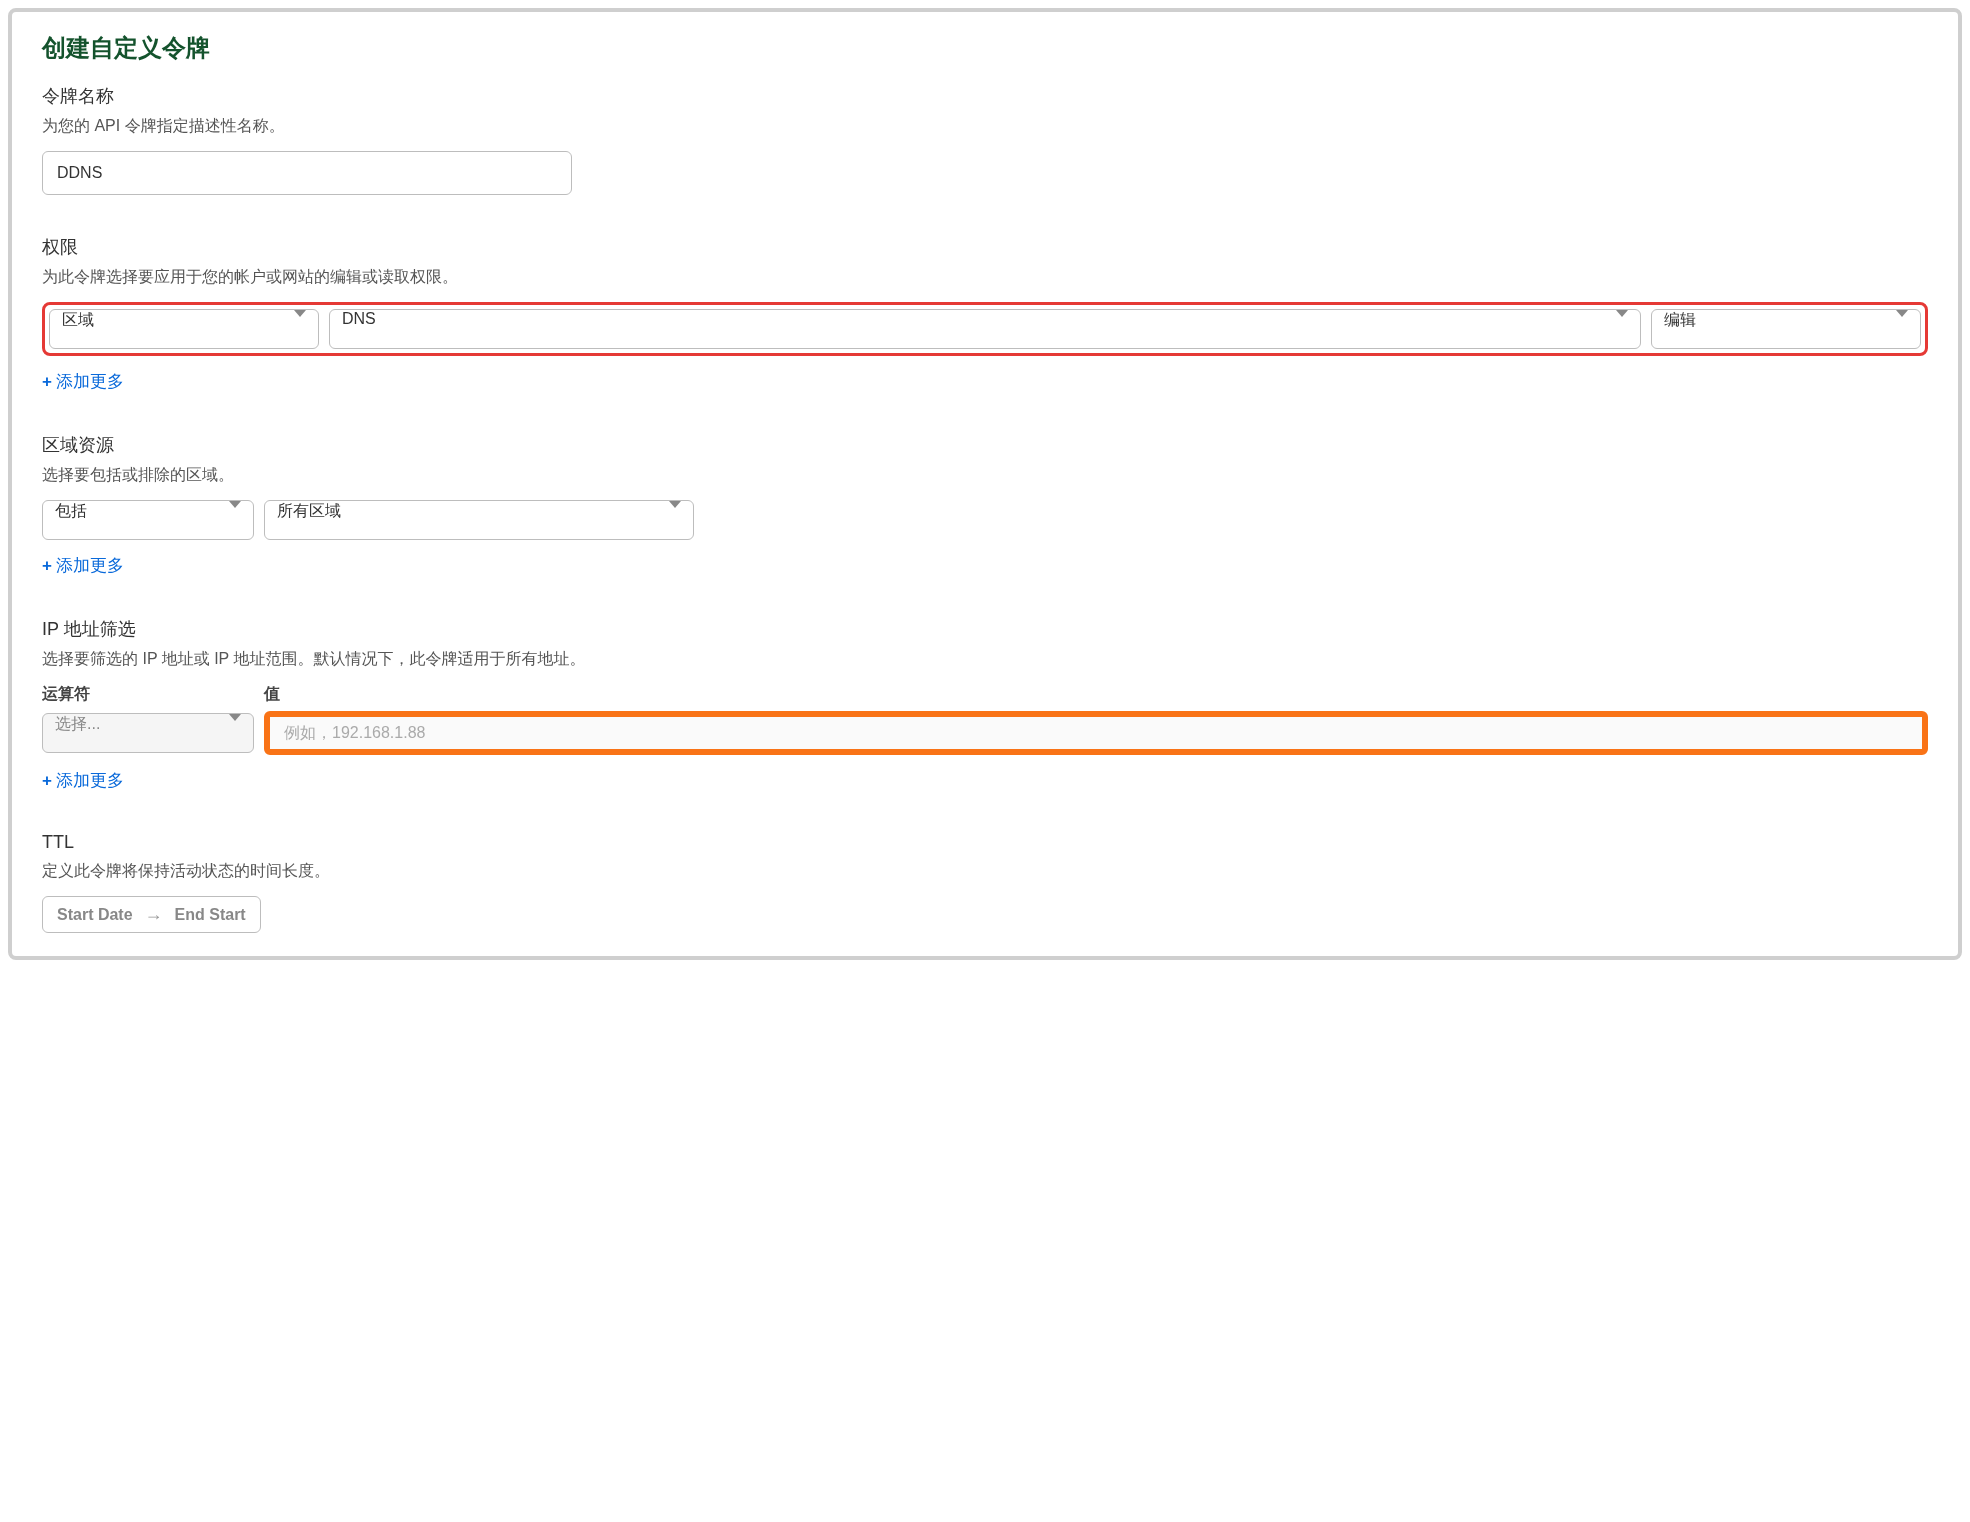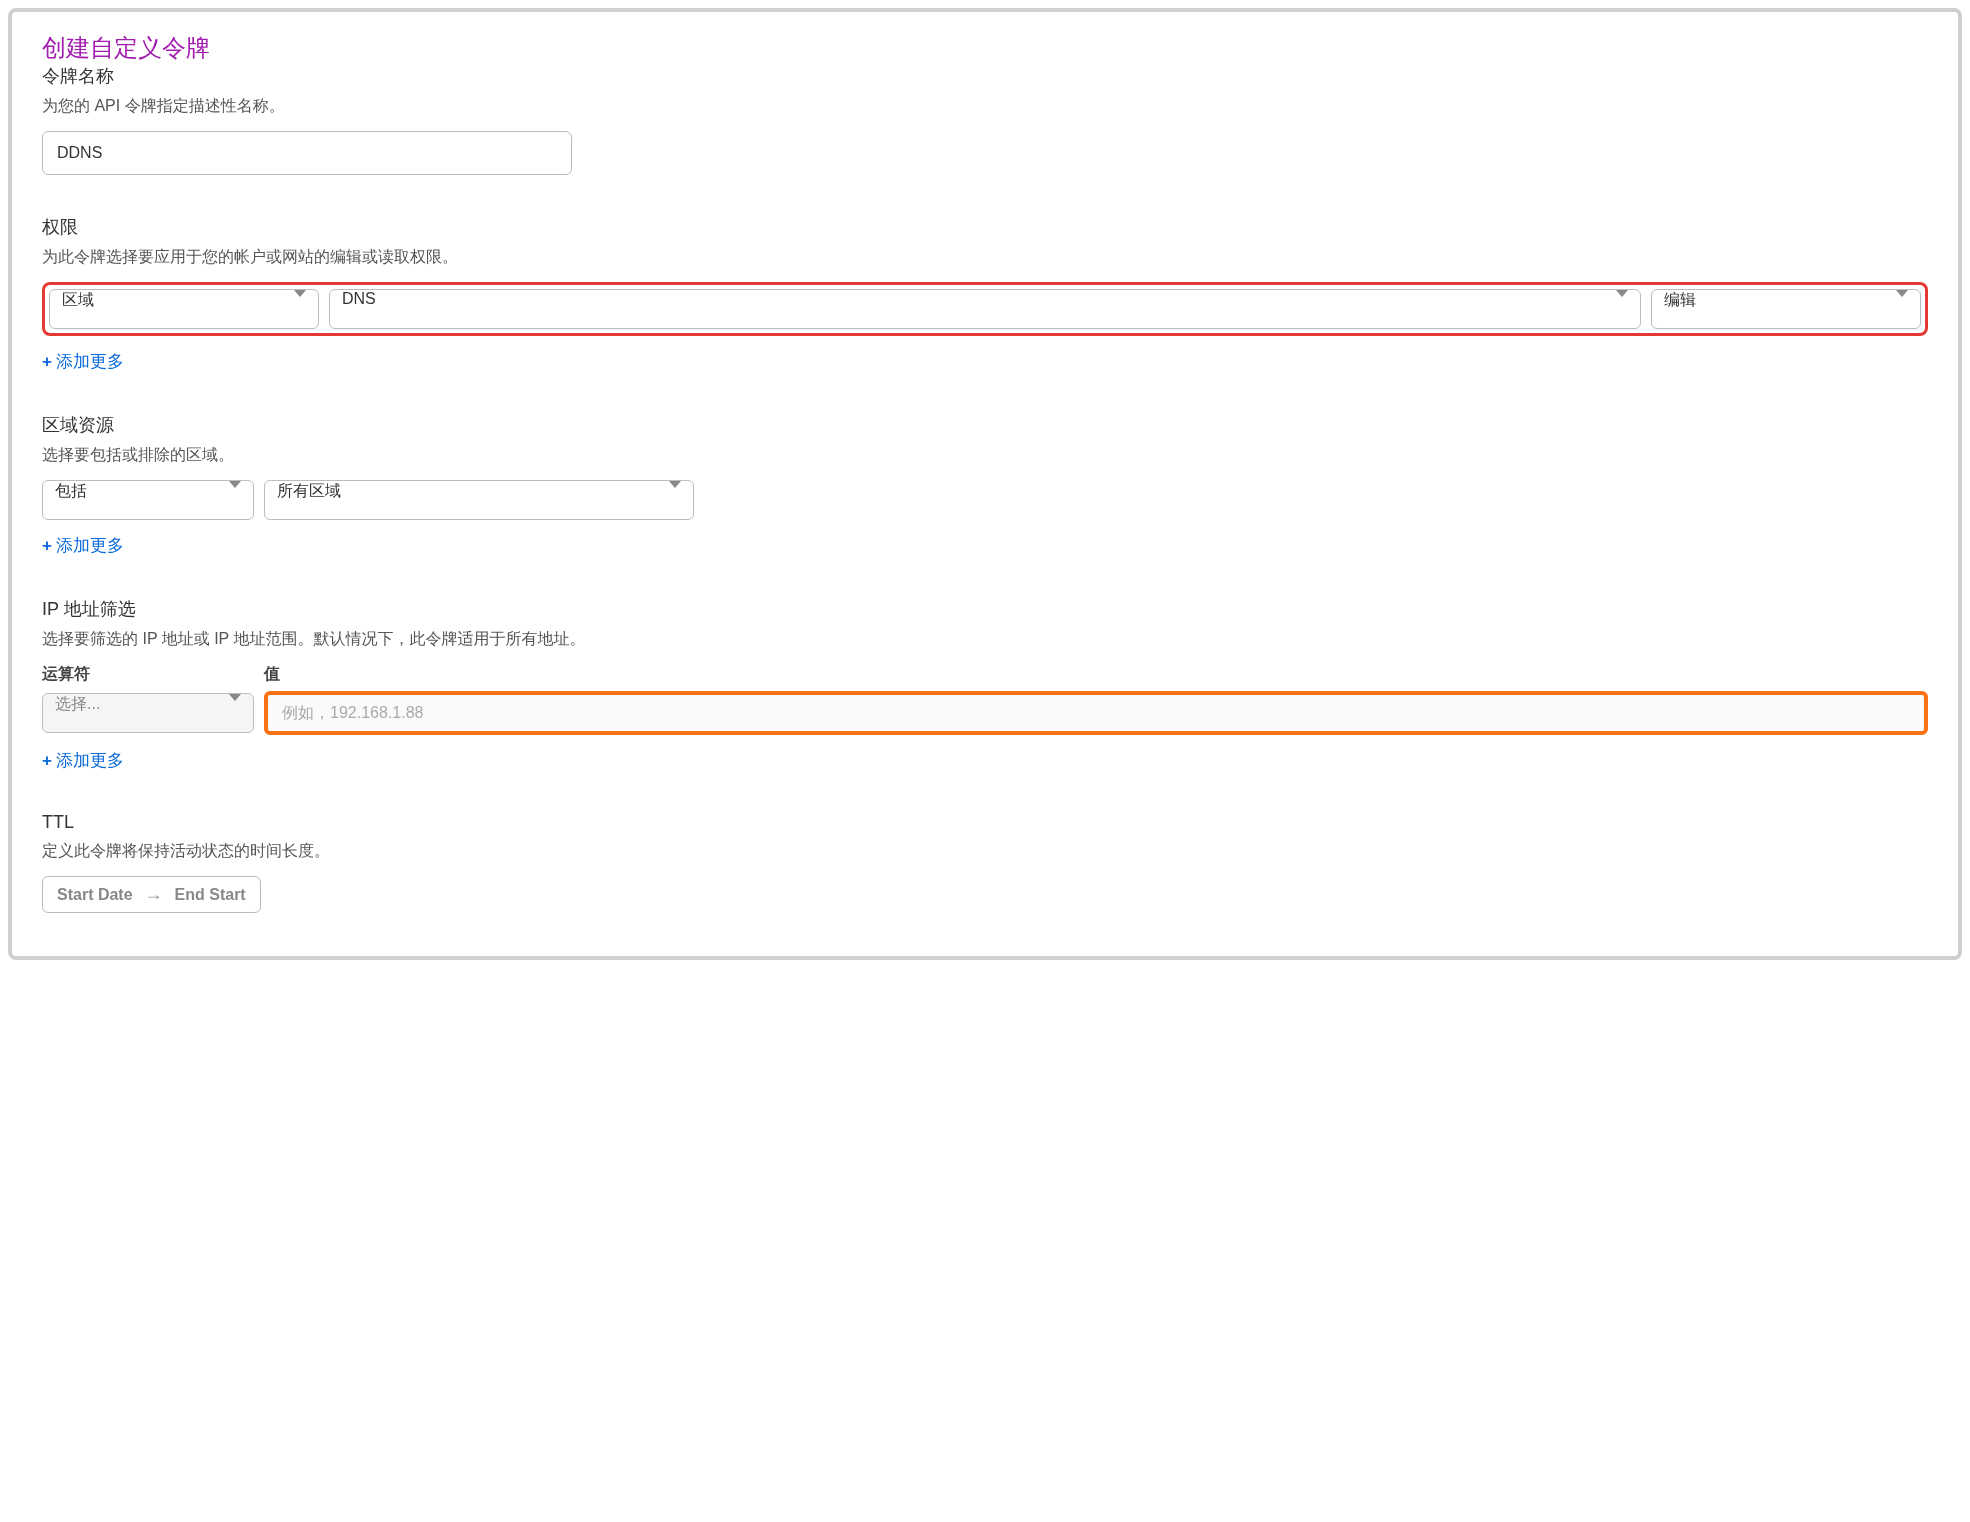--- a/index.html
+++ b/index.html
@@ -16,22 +16,23 @@
 .frame {
   border: 4px solid #cfcfcf;
   border-radius: 8px;
   width: 100%;
   height: 952px;
   padding: 20px 30px;
   overflow: hidden;
 }
 .page-title {
   font-size: 24px;
-  font-weight: 400;
-  color: #a21caf;
+  font-weight: 700;
+  color: #14532d;
+  margin-bottom: 20px;
 }
 .section {
   margin-bottom: 40px;
 }
 .section-title {
   font-size: 18px;
   color: #333;
   margin-bottom: 8px;
   font-weight: 400;
 }
@@ -45,21 +46,21 @@
   height: 44px;
   border: 1px solid #bdbdbd;
   border-radius: 6px;
   padding: 0 14px;
   font-size: 16px;
   color: #333;
 }
 .text-input-wide {
   flex: 1;
   height: 44px;
-  border: 4px solid #f97316;
+  border: 6px solid #f97316;
   border-radius: 6px;
   padding: 0 14px;
   font-size: 16px;
   color: #999;
   background: #fafafa;
 }
 .text-input-wide::placeholder {
   color: #aaa;
 }
 .row {

